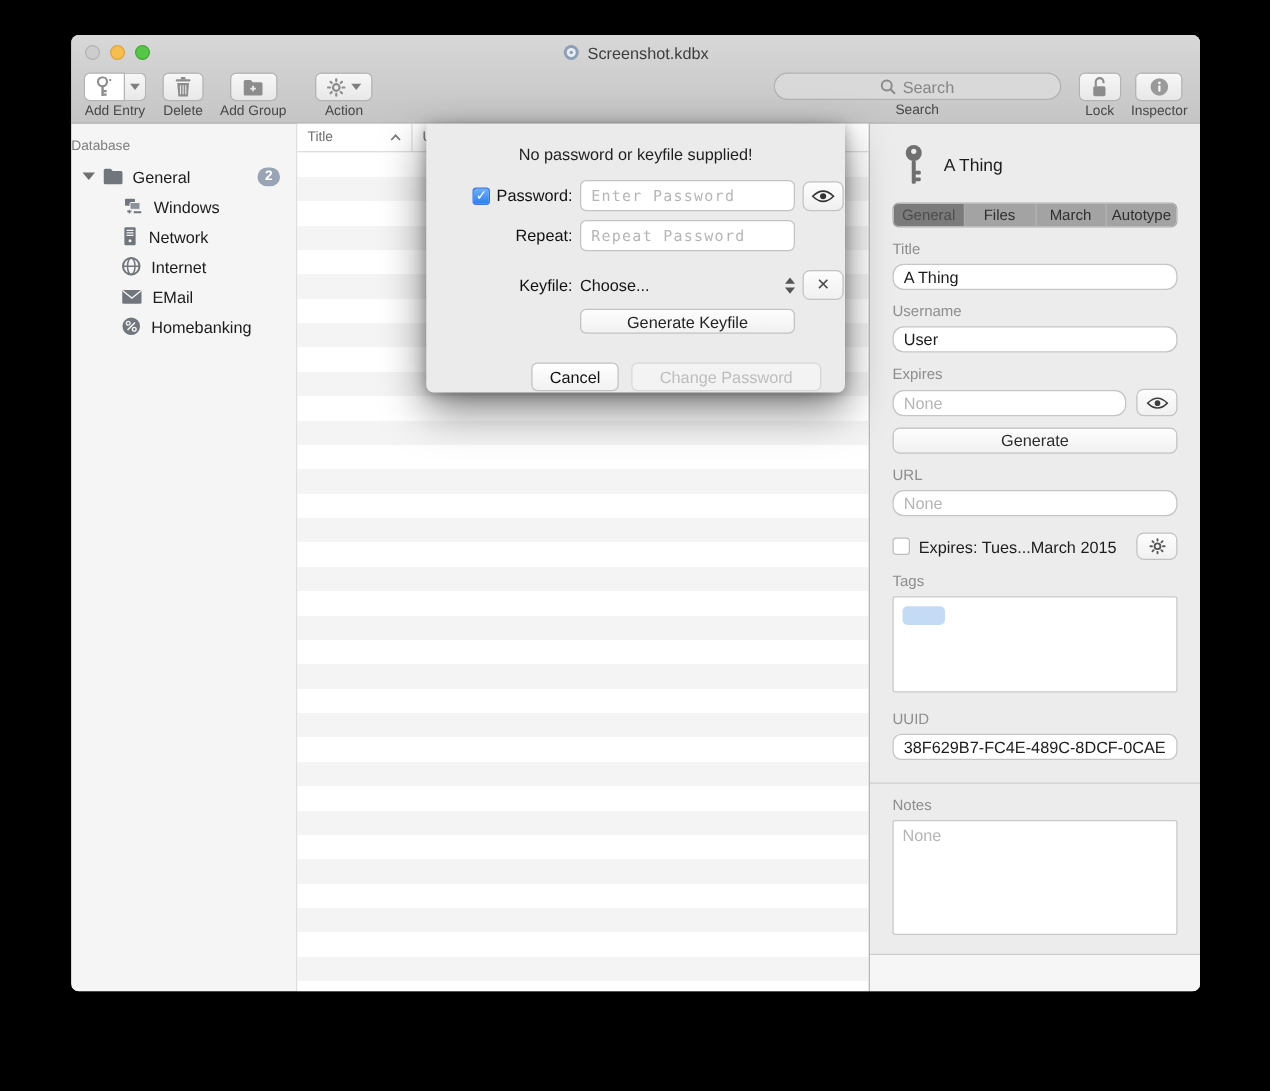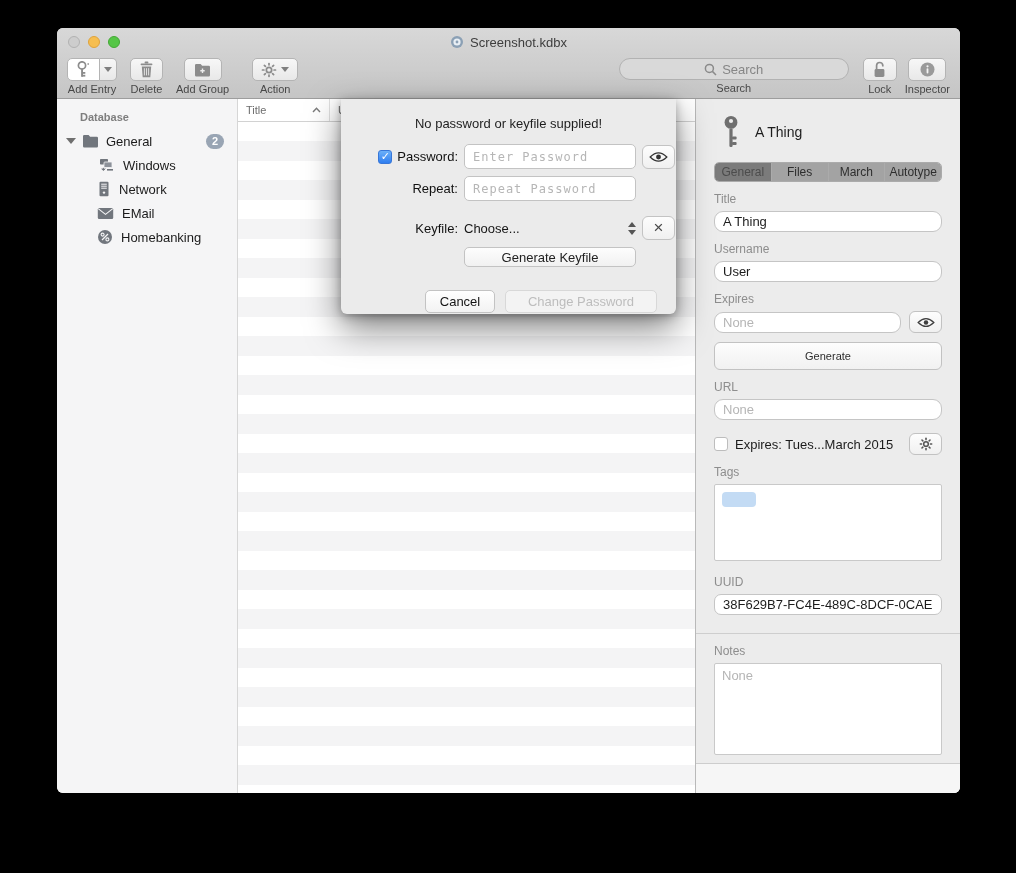--- a/index.html
+++ b/index.html
@@ -45,21 +45,21 @@
     background:#d9d9d9; display:flex; align-items:center; justify-content:center; gap:5px;
     color:#868686; font-size:13px;
   }
   .ic { display:block; }
 
   
   .content { position:absolute; top:71px; bottom:0; left:0; right:0; display:flex; }
 
   
   .sidebar { width:181px; background:#f5f5f6; border-right:1px solid #d6d6d6; padding-top:12px; }
-  .side-header { font-size:11px; font-weight:bold; color:#7e7e7e; padding-left:11px; margin-bottom:6px;margin-left:12px; }
+  .side-header { font-size:11px; font-weight:normal; color:#7e7e7e; margin-bottom:6px; }
   .tree-row { height:24px; display:flex; align-items:center; font-size:13px; color:#1b1b1b; cursor:default; }
   .tree-row .disc { width:0; height:0; border-left:5px solid transparent; border-right:5px solid transparent; border-top:6px solid #6f6f6f; margin:0 6px 0 9px; }
   .tree-row .g-icon { margin-right:7px; color:#71767d; }
   .tree-row.child { padding-left:40px; }
   .tree-row.child .g-icon { margin-right:8px; }
   .badge {
     margin-left:auto; margin-right:13px; min-width:18px; height:15px; border-radius:8px;
     background:#99a5b4; color:#fff; font-size:11px; font-weight:bold;
     display:flex; align-items:center; justify-content:center; padding:0 5px;
   }
@@ -84,22 +84,22 @@
     width:100%; height:21px; border:1px solid #c5c5c5; border-radius:9px; background:#fff;
     font-family:"Liberation Sans",sans-serif; font-size:13px; color:#1c1c1c; padding:0 8px; outline:none;
   }
   .fld-input::placeholder { color:#b5b5b5; }
   .row-flex { display:flex; align-items:center; gap:8px; }
   .mini-btn {
     width:33px; height:22px; background:linear-gradient(#fdfdfd,#f0f0f0); border:1px solid #c2c2c2;
     border-radius:6px; display:flex; align-items:center; justify-content:center; color:#565656; flex:none;
   }
   .wide-btn {
-    width:100%; height:28px; margin-top:9px; background:linear-gradient(#fdfdfd,#f1f1f1);
-    border:1px solid #c2c2c2; border-radius:6px; font-size:11px; color:#2c2c2c;
+    width:100%; height:21px; margin-top:9px; background:linear-gradient(#fdfdfd,#f1f1f1);
+    border:1px solid #c2c2c2; border-radius:6px; font-size:13px; color:#2c2c2c;
     display:flex; align-items:center; justify-content:center;
   }
   .check { width:14px; height:14px; border:1px solid #bdbdbd; border-radius:3px; background:#fff; flex:none; }
   .check.checked {
     background:linear-gradient(#6cb0f9,#2f7ef0); border-color:#3877d8;
     color:#fff; font-size:11px; display:flex; align-items:center; justify-content:center;
   }
   .expires-row { display:flex; align-items:center; gap:7px; margin-top:13px; color:#1c1c1c; }
   .expires-row .mini-btn { margin-left:auto; }
   .tags-box { width:100%; height:77px; background:#fff; border:1px solid #c9c9c9; border-radius:2px; margin-top:2px; padding:7px; }
@@ -317,20 +317,30 @@
         <span class="g-icon">
           <svg class="ic" width="14" height="16" viewBox="0 0 14 16">
             <rect x="2.5" y="0.8" width="9" height="14.4" rx="1" fill="#71767d"></rect>
             <path d="M4.2 3.2 h5.6 M4.2 5.2 h5.6 M4.2 7.2 h5.6" stroke="#f5f5f6" stroke-width="1"></path>
             <circle cx="7" cy="11.6" r="1.2" fill="#f5f5f6"></circle>
           </svg>
         </span>
         <span>Network</span>
       </div>
 
+      <div class="tree-row child">
+        <span class="g-icon">
+          <svg class="ic" width="16" height="16" viewBox="0 0 16 16">
+            <circle cx="8" cy="8" r="6.6" fill="none" stroke="#71767d" stroke-width="1.6"></circle>
+            <ellipse cx="8" cy="8" rx="3" ry="6.6" fill="none" stroke="#71767d" stroke-width="1.2"></ellipse>
+            <path d="M1.5 8 h13" stroke="#71767d" stroke-width="1.2"></path>
+          </svg>
+        </span>
+        <span>Internet</span>
+      </div>
 
       <div class="tree-row child">
         <span class="g-icon">
           <svg class="ic" width="17" height="13" viewBox="0 0 17 13">
             <rect x="0.8" y="1" width="15.4" height="11" rx="1.2" fill="#71767d"></rect>
             <path d="M1.2 1.6 L8.5 7.4 L15.8 1.6" fill="none" stroke="#f5f5f6" stroke-width="1.1"></path>
           </svg>
         </span>
         <span>EMail</span>
       </div>

